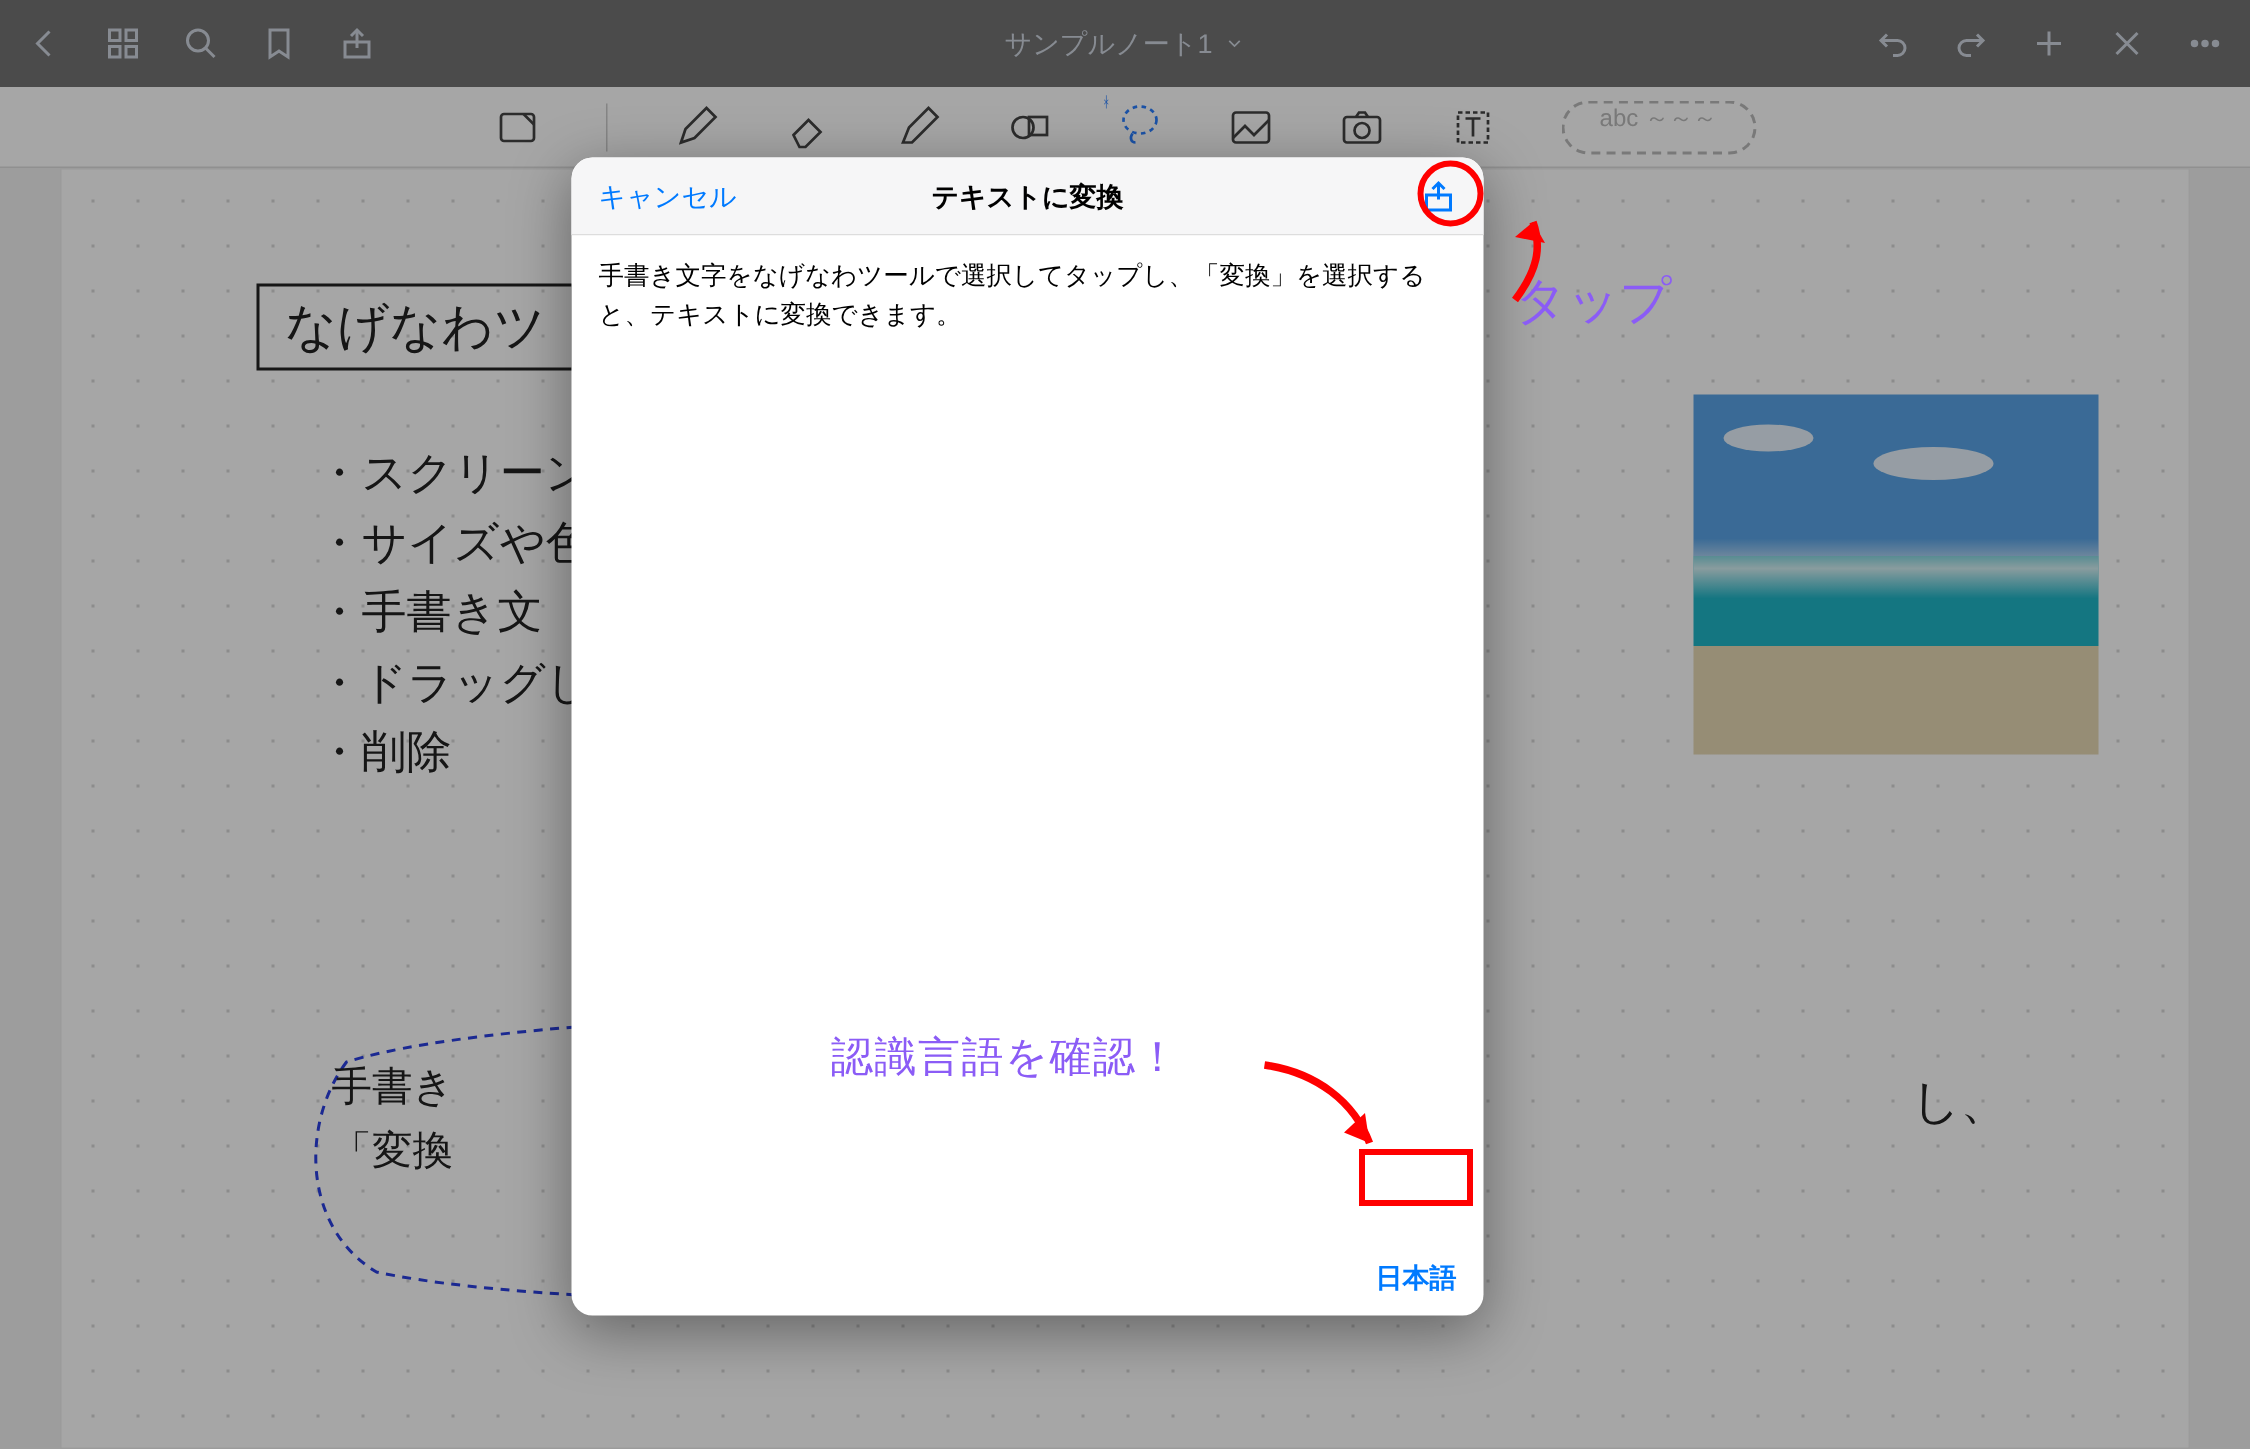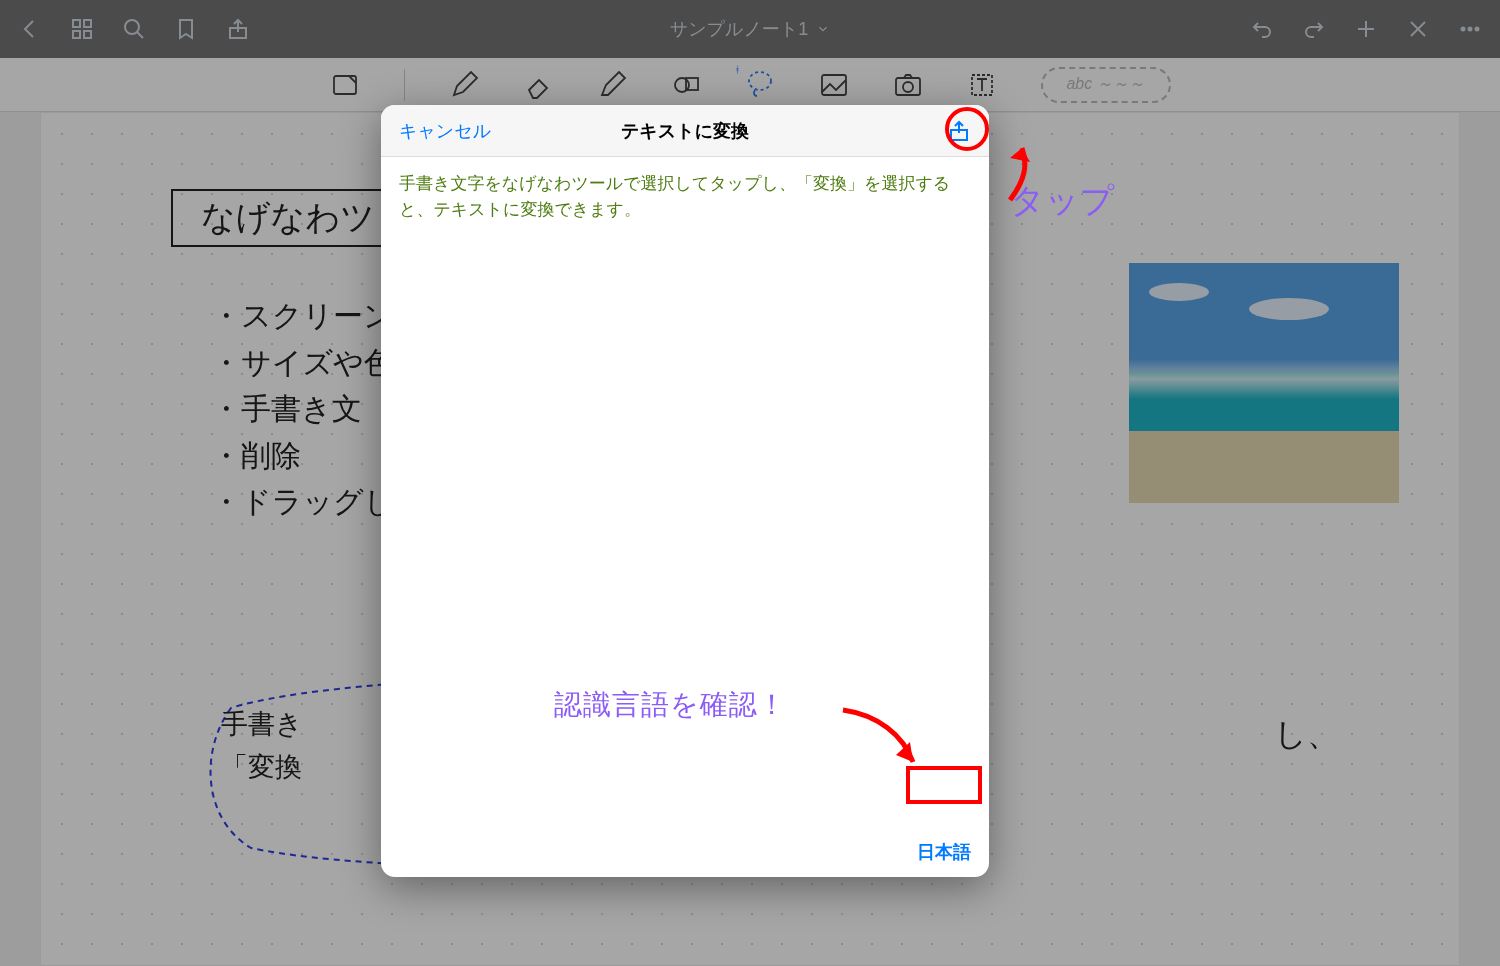--- a/index.html
+++ b/index.html
@@ -15,49 +15,49 @@
   .tb-icon { width: 24px; height: 24px; stroke: #cfd6e0; fill: none; stroke-width: 2; }
   .tb-title { display: flex; align-items: center; gap: 8px; font-size: 18px; }
   .tb-title svg { width: 14px; height: 14px; stroke: #cfd6e0; fill: none; stroke-width: 2; }
 
   
   .toolbar { position: absolute; top: 58px; left: 0; right: 0; height: 54px; background: #fff; border-bottom: 1px solid #ddd; display: flex; align-items: center; justify-content: center; gap: 44px; z-index: 4; }
   .tool-icon { width: 30px; height: 30px; stroke: #444; fill: none; stroke-width: 1.8; }
   .tool-sep { width: 1px; height: 32px; background: #ccc; }
   .tool-lasso { position: relative; }
   .tool-lasso .bt { position: absolute; top: -4px; left: -10px; color: #2a7fff; font-size: 10px; }
-  .tool-placeholder { width: 130px; height: 36px; border: 2px dashed #bbb; border-radius: 18px; display: flex; align-items: center; justify-content: center; color: #bbb; font-style: italic; font-size: 16px; }
+  .tool-placeholder { width: 130px; height: 36px; border: 2px dashed #bbb; border-radius: 18px; display: flex; align-items: flex-start; justify-content: center; color: #bbb; font-size: 16px; }
 
   
   .page { position: absolute; top: 112px; left: 40px; right: 40px; bottom: 0; background: #fff; border: 1px solid #eee; z-index: 3;
     background-image: radial-gradient(circle, #d8d8d8 1.2px, transparent 1.2px);
     background-size: 30px 30px; background-position: 6px 6px; }
 
   
   .hw { font-family: "Bradley Hand", "Comic Sans MS", cursive; color: #222; }
-  .hw-title { position: absolute; top: 76px; left: 130px; border: 2px solid #222; padding: 4px 28px; font-size: 34px; }
+  .hw-title { position: absolute; top: 76px; left: 130px; border: 2px solid #222; padding: 4px 17px; font-size: 34px; }
   .hw-list { position: absolute; top: 180px; left: 170px; font-size: 30px; line-height: 1.55; }
   .hw-list div::before { content: "・"; }
   .hw-bottom { position: absolute; top: 590px; left: 180px; font-size: 27px; line-height: 1.6; }
   .lasso-shape { position: absolute; left: 150px; top: 555px; width: 780px; height: 200px; }
   .lasso-shape path { fill: none; stroke: #2a3fe0; stroke-width: 2; stroke-dasharray: 6 5; }
 
   .beach { position: absolute; top: 150px; right: 60px; width: 270px; height: 240px; background: linear-gradient(to bottom, #5aa4e6 0%, #5aa4e6 45%, #1fb5c7 45%, #1fb5c7 70%, #e6d9b4 70%, #e6d9b4 100%); }
   .beach::before { content: ""; position: absolute; top: 40%; left: 0; right: 0; height: 40px; background: linear-gradient(to bottom, rgba(255,255,255,0) 0%, rgba(255,255,255,0.8) 50%, rgba(255,255,255,0) 100%); }
   .cloud { position: absolute; background: rgba(255,255,255,0.85); border-radius: 50%; }
   .cloud.c1 { width: 60px; height: 18px; top: 20px; left: 20px; }
   .cloud.c2 { width: 80px; height: 22px; top: 35px; left: 120px; }
 
   
   .modal { position: absolute; top: 105px; left: 381px; width: 608px; height: 772px; background: #fff; border-radius: 14px; box-shadow: 0 10px 40px rgba(0,0,0,0.4); z-index: 20; display: flex; flex-direction: column; }
   .modal-head { height: 52px; background: #f6f6f7; border-bottom: 1px solid #ddd; border-radius: 14px 14px 0 0; display: flex; align-items: center; justify-content: space-between; padding: 0 18px; position: relative; }
   .modal-cancel { color: #007aff; font-size: 18px; }
   .modal-title { position: absolute; left: 0; right: 0; text-align: center; font-size: 18px; font-weight: 600; pointer-events: none; }
   .modal-share { width: 24px; height: 24px; stroke: #007aff; fill: none; stroke-width: 2; }
-  .modal-body { padding: 14px 18px; font-size: 17px; line-height: 1.5; color: #4d7c0f; flex: 0 0 auto; }
+  .modal-body { padding: 14px 18px; font-size: 17px; line-height: 1.5; color: #000000; flex: 0 0 auto; }
   .modal-footer { margin-top: auto; height: 50px; display: flex; align-items: center; justify-content: flex-end; padding: 0 18px; }
   .modal-lang { color: #007aff; font-size: 18px; font-weight: bold; }
 
   
   .ann { position: absolute; z-index: 30; color: #8b5cf6; font-weight: 400; }
   .ann-circ { position: absolute; z-index: 30; width: 44px; height: 44px; border: 4px solid #ff0000; border-radius: 50%; top: 107px; left: 945px; }
   .ann-tap { top: 178px; left: 1010px; font-size: 34px; }
   .ann-arrow1 { position: absolute; z-index: 30; }
   .ann-lang { top: 686px; left: 554px; font-size: 28px; letter-spacing: 1px; }
   .ann-box { position: absolute; z-index: 30; border: 4px solid #ff0000; top: 766px; left: 906px; width: 76px; height: 38px; }
@@ -164,22 +164,22 @@
     <span>abc ～～～</span>
   </div>
 </div>
 
 <div class="page">
   <div class="hw hw-title">なげなわツ</div>
   <div class="hw hw-list">
     <div>スクリーン</div>
     <div>サイズや色</div>
     <div>手書き文</div>
+    <div>ドラッグし</div>
     <div>削除</div>
-    <div>ドラッグし</div>
   </div>
   <svg class="lasso-shape" viewBox="0 0 780 200">
       <path d="M40 40 C 10 80, 10 150, 60 180 C 200 210, 600 205, 730 170 C 780 150, 770 60, 700 30 C 550 -5, 150 5, 40 40 Z"></path>
     </svg>
   <div class="hw hw-bottom">
     <div>手書き</div>
     <div>「変換</div>
   </div>
   <div class="hw" style="position:absolute; top:600px; right:120px; font-size:32px;">し、</div>
   <div class="beach">

